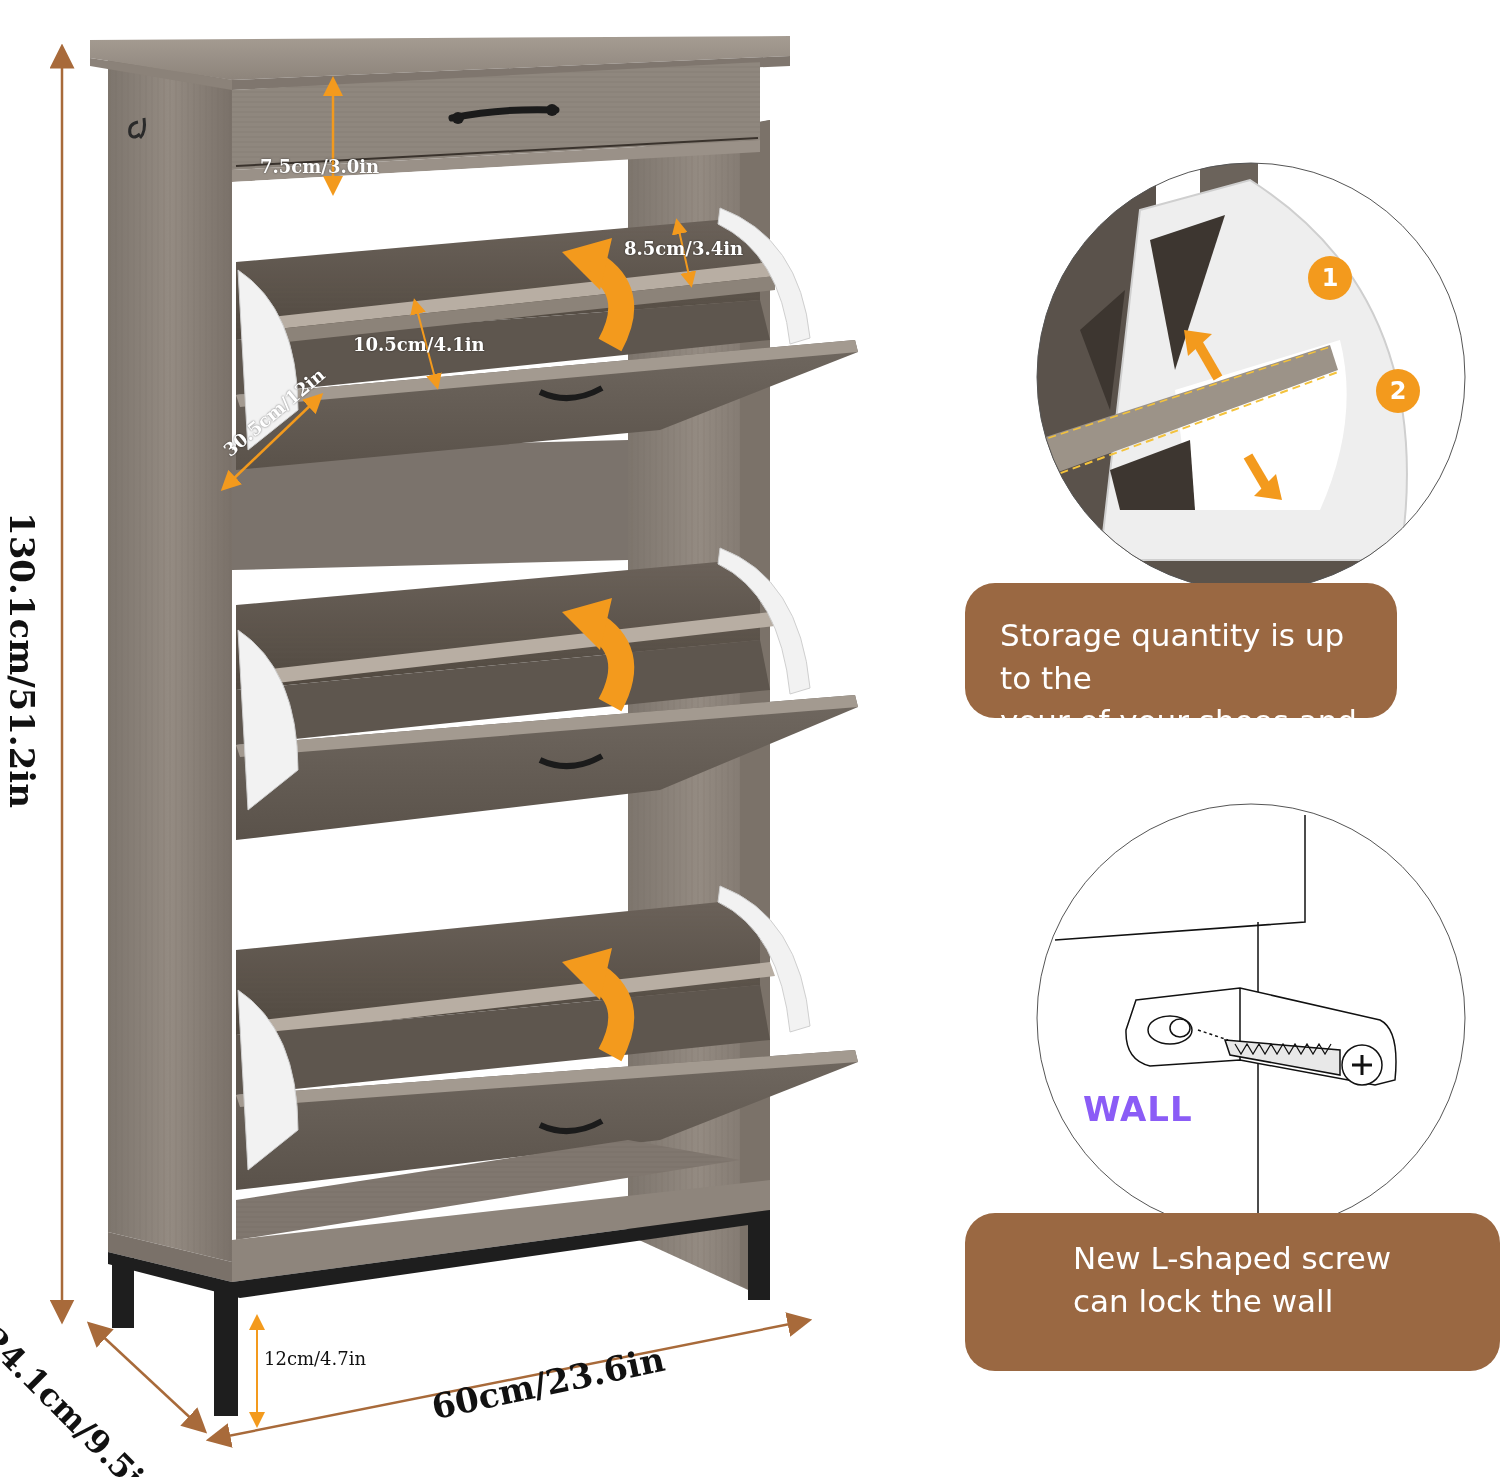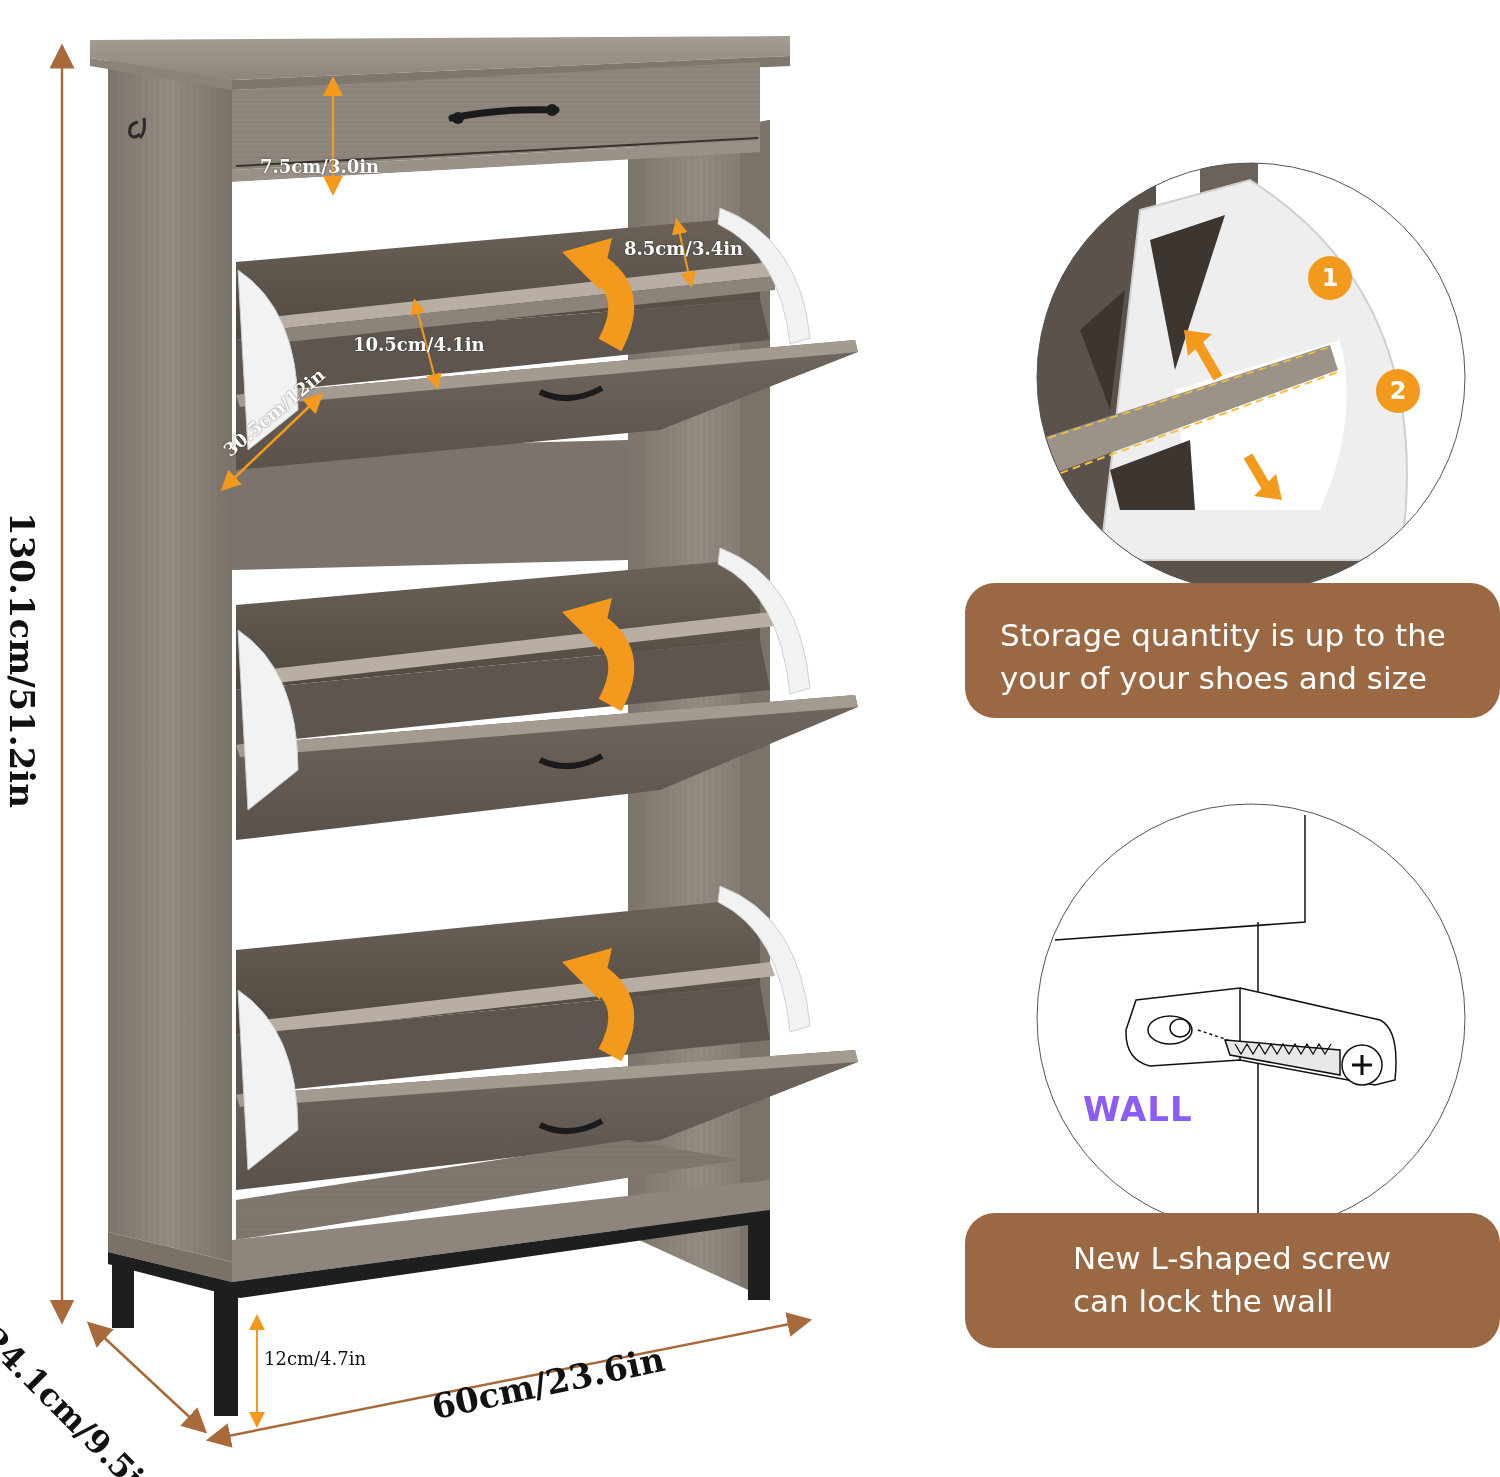--- a/index.html
+++ b/index.html
@@ -234,25 +234,25 @@
 
   <div class="dim dark" style="left:2px; top:1320px; font-size:32px; transform: rotate(45deg); transform-origin: left top;">24.1cm/9.5in</div>
 
   <div class="dim dark" style="left:428px; top:1388px; font-size:34px; transform: rotate(-12deg); transform-origin: left top;">60cm/23.6in</div>
 
   <div class="dim dark" style="left:264px; top:1348px; font-size:18px; font-weight:normal;">12cm/4.7in</div>
 
   <div class="badge-num" style="left:1308px; top:256px;">1</div>
   <div class="badge-num" style="left:1376px; top:369px;">2</div>
 
-  <div class="callout" style="left:965px; top:583px; width:535px; height:135px; padding:31px 12px 0 35px;">
+  <div class="callout" style="left:965px; top:583px; width:432px; height:135px; padding:31px 12px 0 35px;">
     <span>Storage quantity is up to the</span>
     <span>your of your shoes and size</span>
   </div>
 
   <div class="wall-label" style="left:1083px; top:1089px;">WALL</div>
 
-  <div class="callout" style="left:965px; top:1213px; width:535px; height:135px; padding:24px 0 0 108px;">
+  <div class="callout" style="left:965px; top:1213px; width:535px; height:158px; padding:24px 0 0 108px;">
     <span>New L-shaped screw</span>
     <span>can lock the wall</span>
   </div>
 
 </div>
 
 </body></html>

